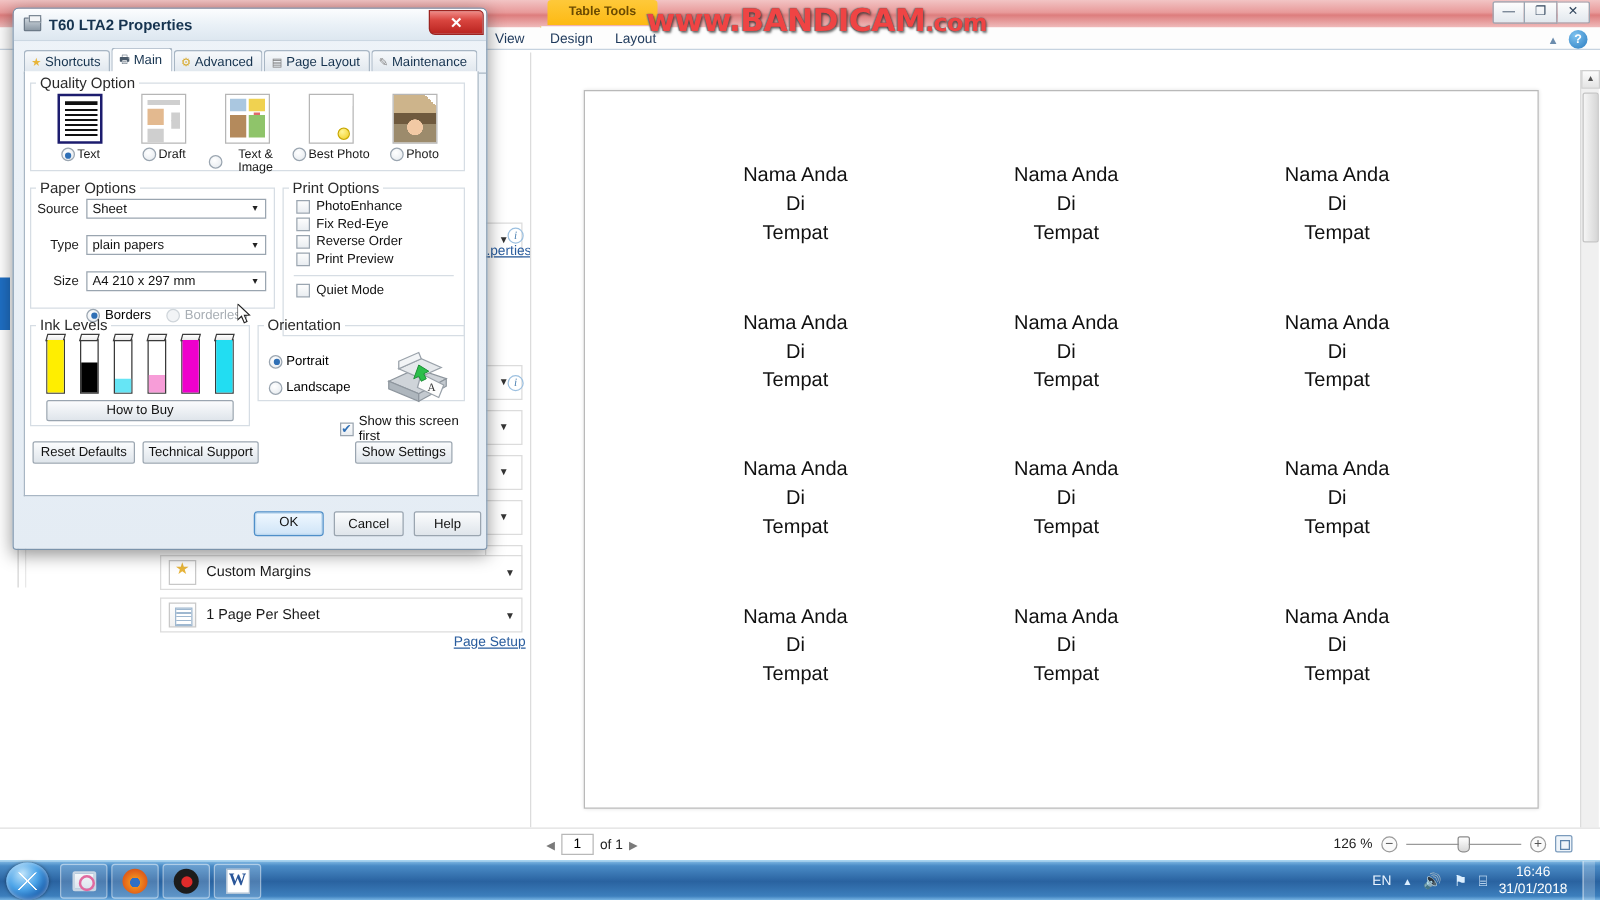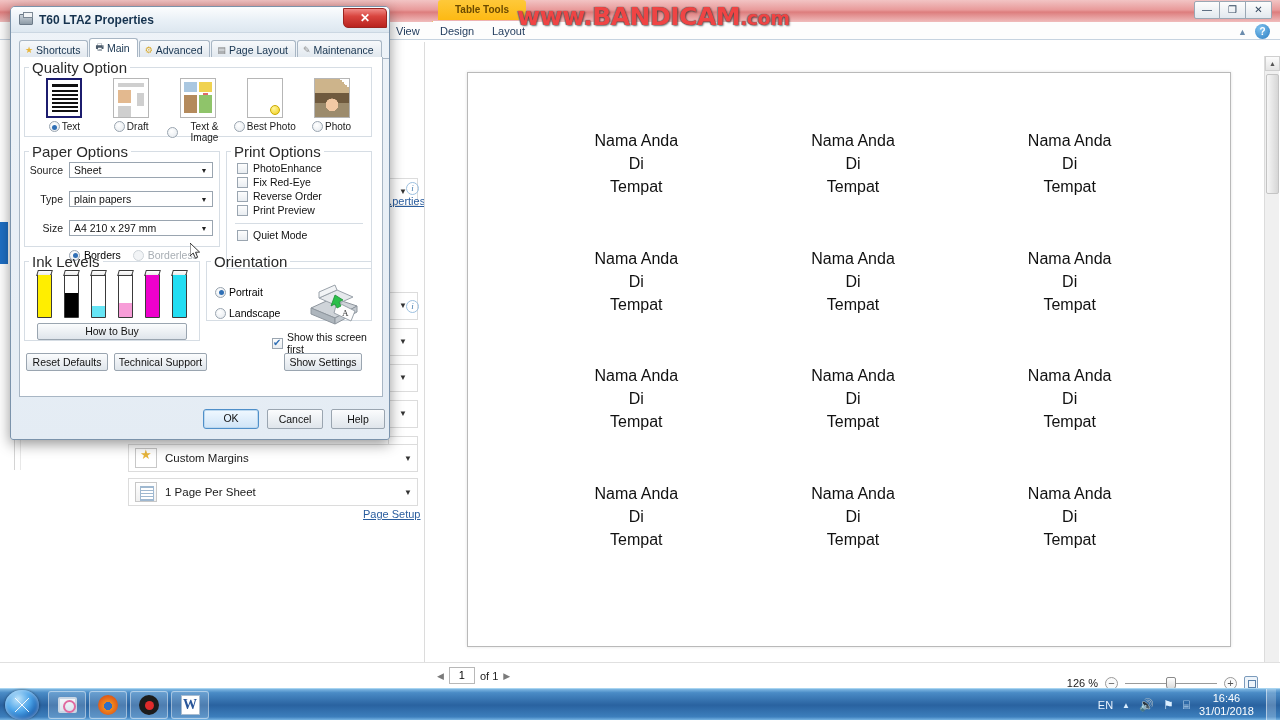--- a/index.html
+++ b/index.html
@@ -151,21 +151,21 @@
     position: absolute; left: 0; bottom: 32px; width: 1280px; height: 26px;
     background: #fff; border-top: 1px solid #e0e0e0;
   }
   .pager { position: absolute; left: 437px; top: 4px; display: flex; align-items: center; gap: 5px; }
   .pg-arrow { font-size: 9px; color: #7a7a7a; }
   .pg-box {
     width: 26px; height: 17px; border: 1px solid #b8b8b8; background: #fff;
     text-align: center; font-size: 11px; line-height: 15px;
   }
   .pg-of { font-size: 11px; color: #222; }
-  .zoombar { position: absolute; right: 22px; top: 5px; display: flex; align-items: center; gap: 7px; margin-top: 8px; }
+  .zoombar { position: absolute; right: 22px; top: 5px; display: flex; align-items: center; gap: 7px; }
   .zoom-pct { font-size: 11px; color: #222; }
   .zoom-circ {
     width: 13px; height: 13px; border-radius: 50%; border: 1px solid #9a9a9a;
     font-size: 11px; line-height: 10px; text-align: center; color: #555; background: #fafafa;
   }
   .zoom-track { position: relative; width: 92px; height: 1px; background: #9a9a9a; }
   .zoom-handle {
     position: absolute; left: 41px; top: -6px; width: 10px; height: 13px;
     background: linear-gradient(180deg,#fff,#d8d8d8); border: 1px solid #8a8a8a;
     border-radius: 2px 2px 4px 4px;
@@ -280,21 +280,21 @@
   .tabico { font-size: 9px; }
 
   .dlg-body {
     position: absolute; left: 8px; top: 50px; width: 364px; height: 340px;
     background: #fff; border: 1px solid #a8b6c4; border-top: none; padding: 8px;
   }
 
   fieldset.grp {
     border: 1px solid #d6dde4; padding: 0; margin: 0; position: absolute;
   }
-  fieldset.grp > legend { font-size: 15px; color: #2a2a2a; padding: 0 3px; margin-left: 4px; }
+  fieldset.grp > legend { font-size: 12px; color: #2a2a2a; padding: 0 3px; margin-left: 4px; }
 
   
   .grp-quality { left: 4px; top: 2px; width: 348px; height: 78px; }
   .quality-row { display: flex; justify-content: space-around; padding: 2px 6px 0 6px; }
   .q-item { width: 62px; text-align: center; }
   .q-thumb {
     width: 36px; height: 40px; margin: 0 auto; background: #fff;
     border: 1px solid #b6b6b6; position: relative; overflow: hidden;
   }
   .q-thumb.sel { border: 2px solid #1c1c6e; box-shadow: 0 0 0 1px #fff inset; }

